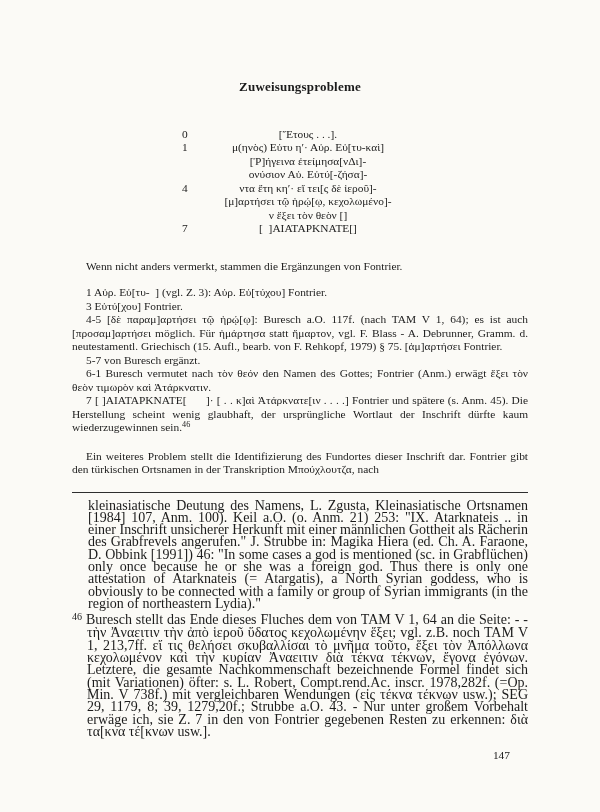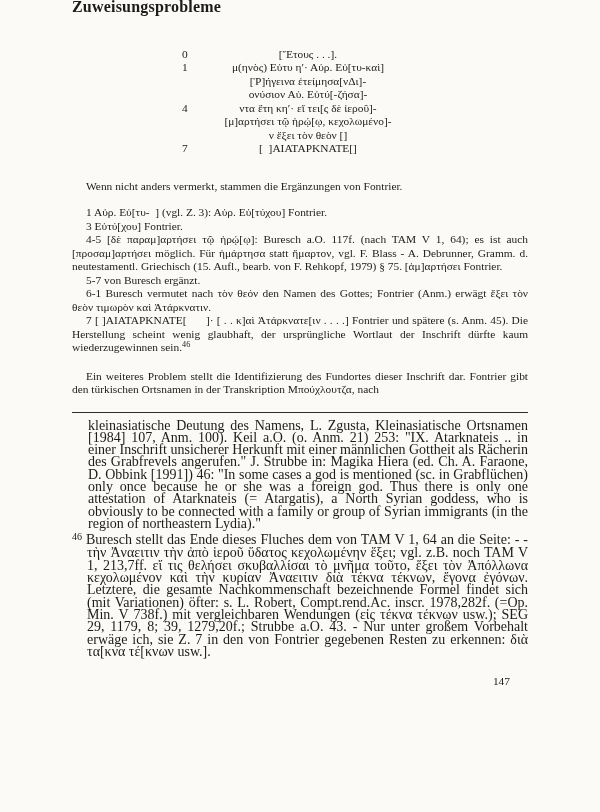--- a/index.html
+++ b/index.html
@@ -10,23 +10,24 @@
     font-family: "Liberation Serif", "DejaVu Serif", serif;
     overflow: hidden;
   }
   .content {
     width: 456px;
     margin: 0 auto;
     font-size: 11.4px;
     line-height: 13.5px;
   }
   .heading {
-    text-align: left;
+    margin-top: 80px;
+    text-align: center;
     font-weight: bold;
-    font-size: 16px;
+    font-size: 13px;
     letter-spacing: 0.2px;
   }
   
   .inscription {
     margin-top: 34px;
     margin-left: 110px;
     width: 226px;
   }
   .insc-row { display: flex; }
   .insc-num { width: 26px; flex: 0 0 26px; }
@@ -72,21 +73,21 @@
     margin: 0 0 0 16px;
     text-align: justify;
   }
   .fn-item {
     margin: 4px 0 0 0;
     padding-left: 15px;
     text-indent: -15px;
     text-align: justify;
   }
   .page-number {
-    margin-top: 17px;
+    margin-top: 11px;
     text-align: right;
     padding-right: 18px;
     font-size: 11.4px;
   }
 </style>
 </head>
 <body>
 
 <div class="content">
 

